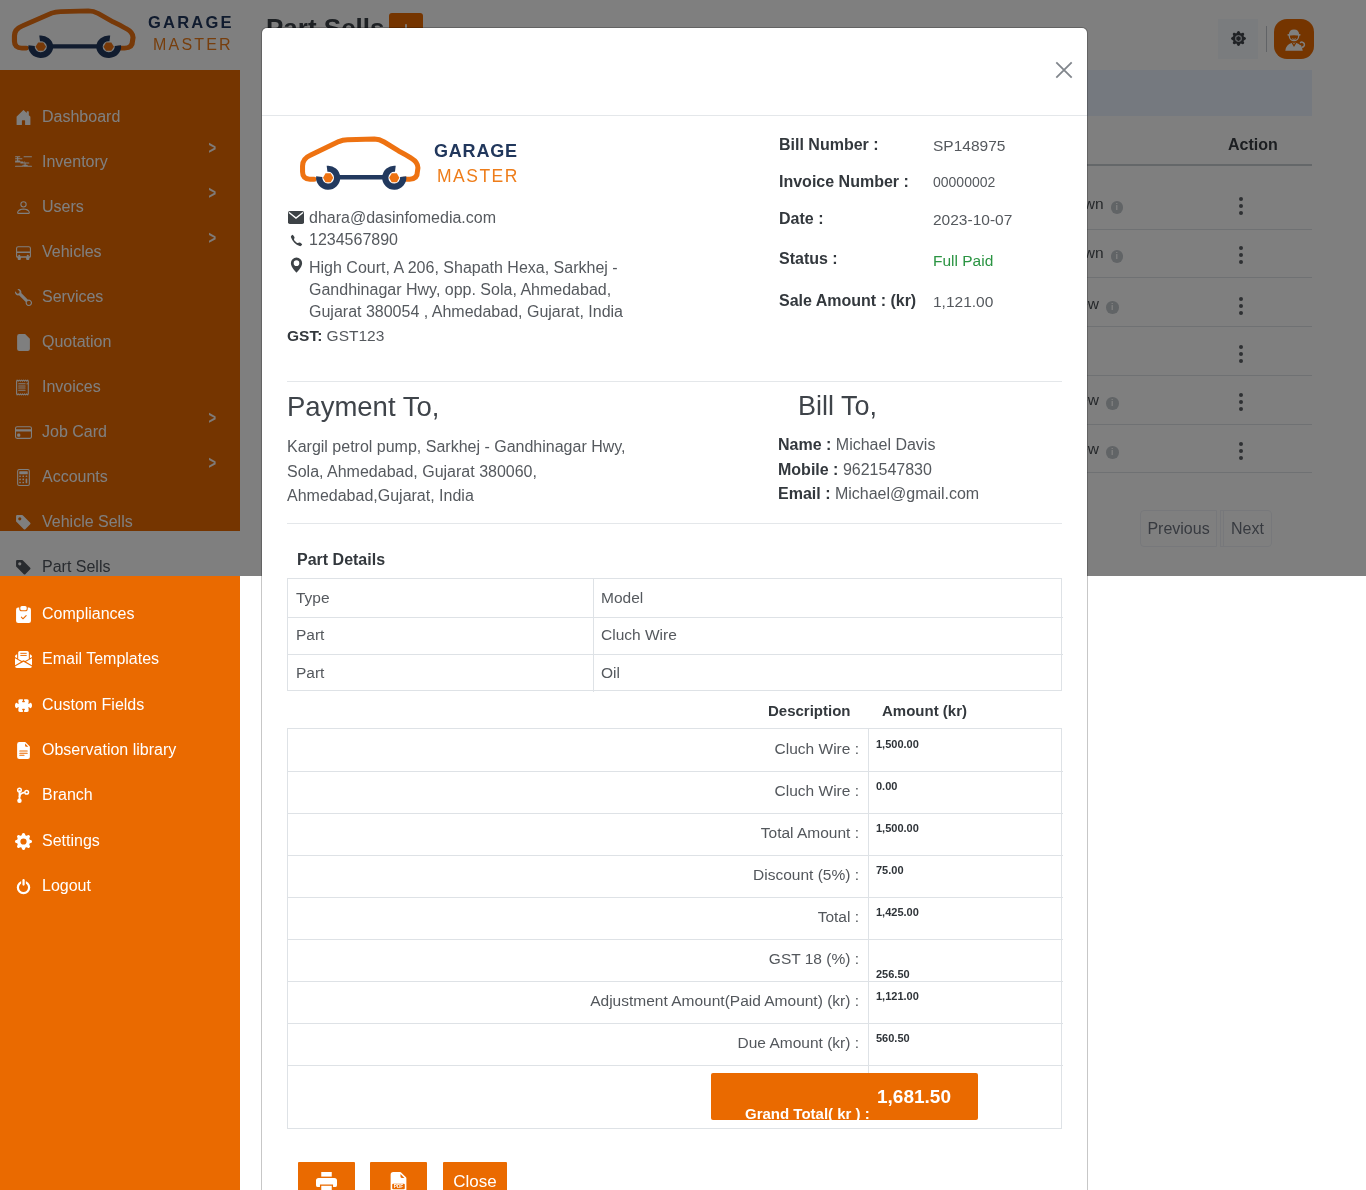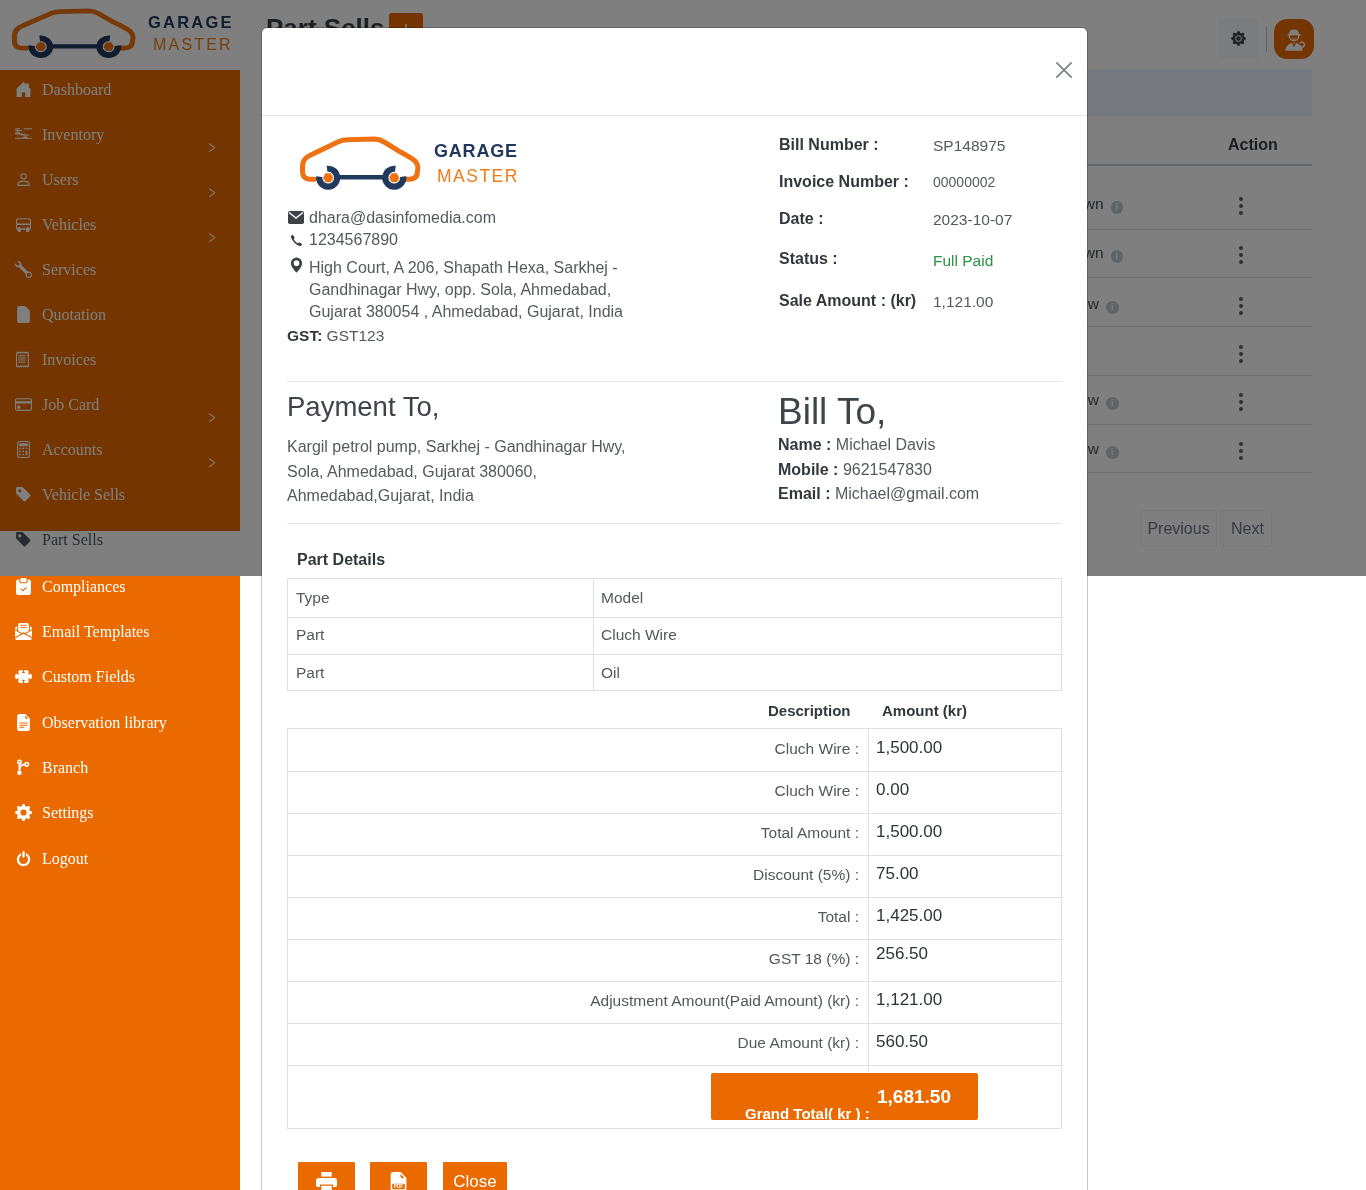--- a/index.html
+++ b/index.html
@@ -5,42 +5,42 @@
 * { margin:0; padding:0; box-sizing:border-box; }
 body { font-family:"Liberation Sans", sans-serif; background:#fff; }
 #page { position:relative; width:1366px; height:1190px; overflow:hidden; background:#fff; }
 .abs { position:absolute; }
 
 #sidebar { position:absolute; left:0; top:0; width:240px; height:1190px; background:#EA6A00; }
 #logobar { position:absolute; left:0; top:0; width:240px; height:70px; background:#fff; }
 #menu { position:absolute; left:0; top:80.5px; width:240px; }
 #menu2 { position:absolute; left:0; top:577.5px; width:240px; }
 #menu2 .mi { height:45.4px; }
-.mi { position:relative; height:45px; display:flex; align-items:flex-start; padding-left:15px; color:#fff; font-size:16px; font-weight:500;font-family:Liberation Serif, serif; }
+.mi { position:relative; height:45px; display:flex; align-items:flex-end; padding-left:15px; color:#fff; font-size:16px; font-weight:500; }
 .mi svg { width:17px; height:17px; margin-right:10px; flex:none; }
 .mi .arr { position:absolute; right:24px; top:50%; transform:translateY(-50%) scaleY(1.4); font-size:13px; font-weight:700; color:rgba(255,255,255,.95); }
 .mi.active { background:#fff; color:#50565e; }
 
 #main { position:absolute; left:240px; top:0; width:1126px; height:1190px; background:#fff; }
 #filterbar { position:absolute; left:22px; top:70px; width:1050px; height:46px; background:#eaf2fe; }
 .rowline { position:absolute; left:22px; width:1050px; height:0; border-top:1px solid #dfe3e7; }
 .dots { position:absolute; left:999px; width:4px; }
 .dots i { display:block; width:4px; height:4px; border-radius:50%; background:#5d6166; margin:3px 0; }
 .frag { position:absolute; font-size:15.5px; color:#4b5055; white-space:nowrap; }
 .info { display:inline-block; width:12.5px; height:12.5px; border-radius:50%; background:#c3c8cd; color:#fff; font-size:9px; font-weight:700; text-align:center; line-height:12.5px; vertical-align:-1px; margin-left:7px; }
 .pbtn { position:absolute; top:510px; height:37px; background:#ffffff; border:1px solid #eef1f6; color:#6f7580; font-size:16px; display:flex; align-items:center; justify-content:center; }
 
 #backdrop { position:absolute; left:0; top:0; width:1366px; height:576px; background:rgba(0,0,0,0.5); z-index:10; }
 
 #modal { position:absolute; left:262px; top:28px; width:825px; height:1210px; background:#fff; border-radius:5px; z-index:20; box-shadow:0 0 0 1px rgba(0,0,0,0.22); }
 #modal .hr { position:absolute; left:25px; width:775px; height:0; border-top:1px solid #e4e7ea; }
 .lbl { font-weight:700; color:#33383d; }
 .txt { color:#55595e; }
 .amtlbl { position:absolute; font-size:15.5px; color:#53575c; text-align:right; right:228px; white-space:nowrap; }
-.amtval { position:absolute; left:614px; font-size:17px; font-weight:400; color:#2e3338; white-space:nowrap; }
+.amtval { position:absolute; left:614px; font-size:11px; font-weight:700; color:#2e3338; white-space:nowrap; }
 .obtn { position:absolute; top:1134px; height:40px; background:#EA6A00; border-radius:1px; display:flex; align-items:center; justify-content:center; }
 </style>
 </head>
 <body>
 <div id="page">
 
   <div id="sidebar">
     <div id="logobar">
       <svg class="abs" style="left:11px; top:8px;" width="125" height="52" viewBox="0 0 126 58" preserveAspectRatio="none">
         <path d="M 15.5 44.7 L 11 44.7 Q 3.5 44.7 3.5 37 L 3.5 31 Q 3.5 23.5 11.5 20 L 41 5.8 Q 45 4.2 50 4 L 78 3.2 Q 83 3.2 88 6.2 L 103 15.5 Q 110 19 116 23 Q 123 27.2 123 33 L 122.5 36.5 Q 122.5 44.7 114.5 44.7 L 108 44.7" fill="none" stroke="#EE7211" stroke-width="5.2" stroke-linecap="round" stroke-linejoin="round"></path>
@@ -245,21 +245,21 @@
     <div class="abs txt" style="left:671px; top:183px; font-size:15.5px;">2023-10-07</div>
     <div class="abs lbl" style="left:517px; top:222px; font-size:16px;">Status :</div>
     <div class="abs" style="left:671px; top:224px; font-size:15.5px; color:#2a9442;">Full Paid</div>
     <div class="abs lbl" style="left:517px; top:264px; font-size:16px;">Sale Amount : (kr)</div>
     <div class="abs txt" style="left:671px; top:265px; font-size:15.5px;">1,121.00</div>
 
     <div class="hr" style="top:353px;"></div>
 
     <div class="abs" style="left:25px; top:363px; font-size:27.5px; color:#3f444a;">Payment To,</div>
     <div class="abs txt" style="left:25px; top:407px; font-size:16px; line-height:24.5px; width:360px;">Kargil petrol pump, Sarkhej - Gandhinagar Hwy, Sola, Ahmedabad, Gujarat 380060, Ahmedabad,Gujarat, India</div>
-    <div class="abs" style="left:516px; top:363px; font-size:37px; color:#3f444a;">Bill To,</div>
+    <div class="abs" style="left:536px; top:363px; font-size:27px; color:#3f444a;">Bill To,</div>
     <div class="abs" style="left:516px; top:408px; font-size:16px;"><span class="lbl">Name : </span><span class="txt">Michael Davis</span></div>
     <div class="abs" style="left:516px; top:433px; font-size:16px;"><span class="lbl">Mobile : </span><span class="txt">9621547830</span></div>
     <div class="abs" style="left:516px; top:457px; font-size:16px;"><span class="lbl">Email : </span><span class="txt">Michael@gmail.com</span></div>
 
     <div class="hr" style="top:495px;"></div>
 
     <div class="abs lbl" style="left:35px; top:523px; font-size:16px;">Part Details</div>
     <div class="abs" style="left:25px; top:550px; width:775px; height:113px; border:1px solid #dee2e6;">
       <div class="abs" style="left:305px; top:0; width:1px; height:113px; background:#dee2e6;"></div>
       <div class="abs" style="left:0; top:37.5px; width:775px; height:1px; background:#dee2e6;"></div>
@@ -290,21 +290,21 @@
       <div class="amtval" style="top:710px;">1,500.00</div>
     <div class="amtlbl" style="top:754px;">Cluch Wire :</div>
       <div class="amtval" style="top:752px;">0.00</div>
     <div class="amtlbl" style="top:796px;">Total Amount :</div>
       <div class="amtval" style="top:794px;">1,500.00</div>
     <div class="amtlbl" style="top:838px;">Discount (5%) :</div>
       <div class="amtval" style="top:836px;">75.00</div>
     <div class="amtlbl" style="top:880px;">Total :</div>
       <div class="amtval" style="top:878px;">1,425.00</div>
     <div class="amtlbl" style="top:922px;margin-left:20px;">GST 18 (%) :</div>
-      <div class="amtval" style="top:916px;">256.50</div>
+      <div class="amtval" style="top:940px;">256.50</div>
     <div class="amtlbl" style="top:964px;">Adjustment Amount(Paid Amount) (kr) :</div>
       <div class="amtval" style="top:962px;">1,121.00</div>
     <div class="amtlbl" style="top:1006px;">Due Amount (kr) :</div>
       <div class="amtval" style="top:1004px;">560.50</div>
     <div class="abs" style="left:449px; top:1045px; width:267px; height:47px; background:#EA6A00; border-radius:2px;">
       <div class="abs" style="left:34px; top:32px; font-size:15px; font-weight:700; color:#fff;">Grand Total( kr ) :</div>
       <div class="abs" style="left:166px; top:13px; font-size:19px; font-weight:700; color:#fff;">1,681.50</div>
     </div>
 
     <div class="obtn" style="left:36px; width:57px;">

